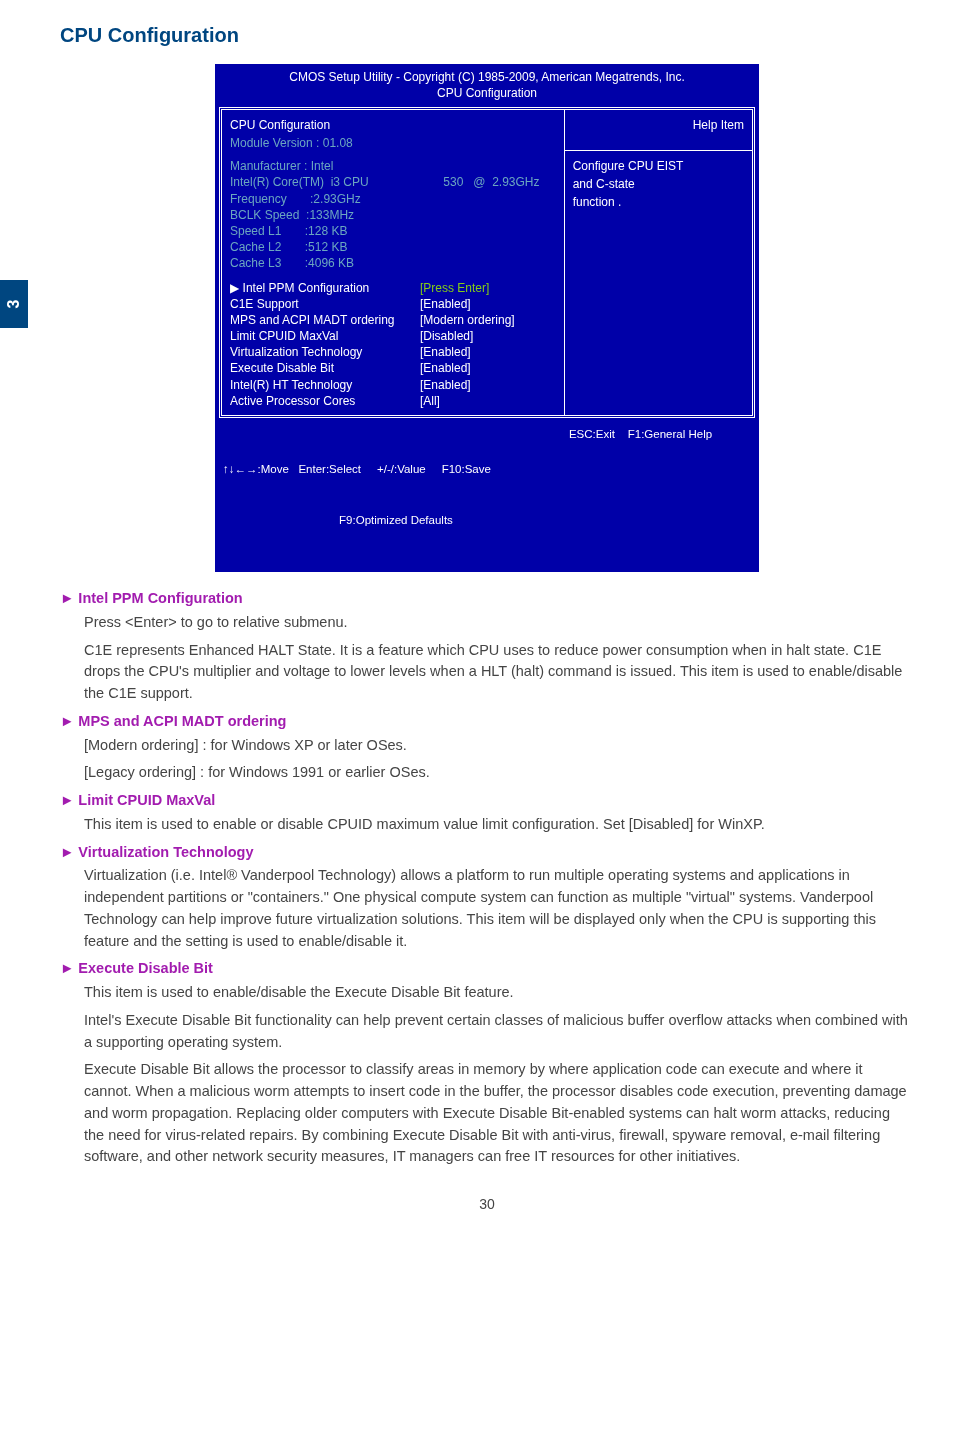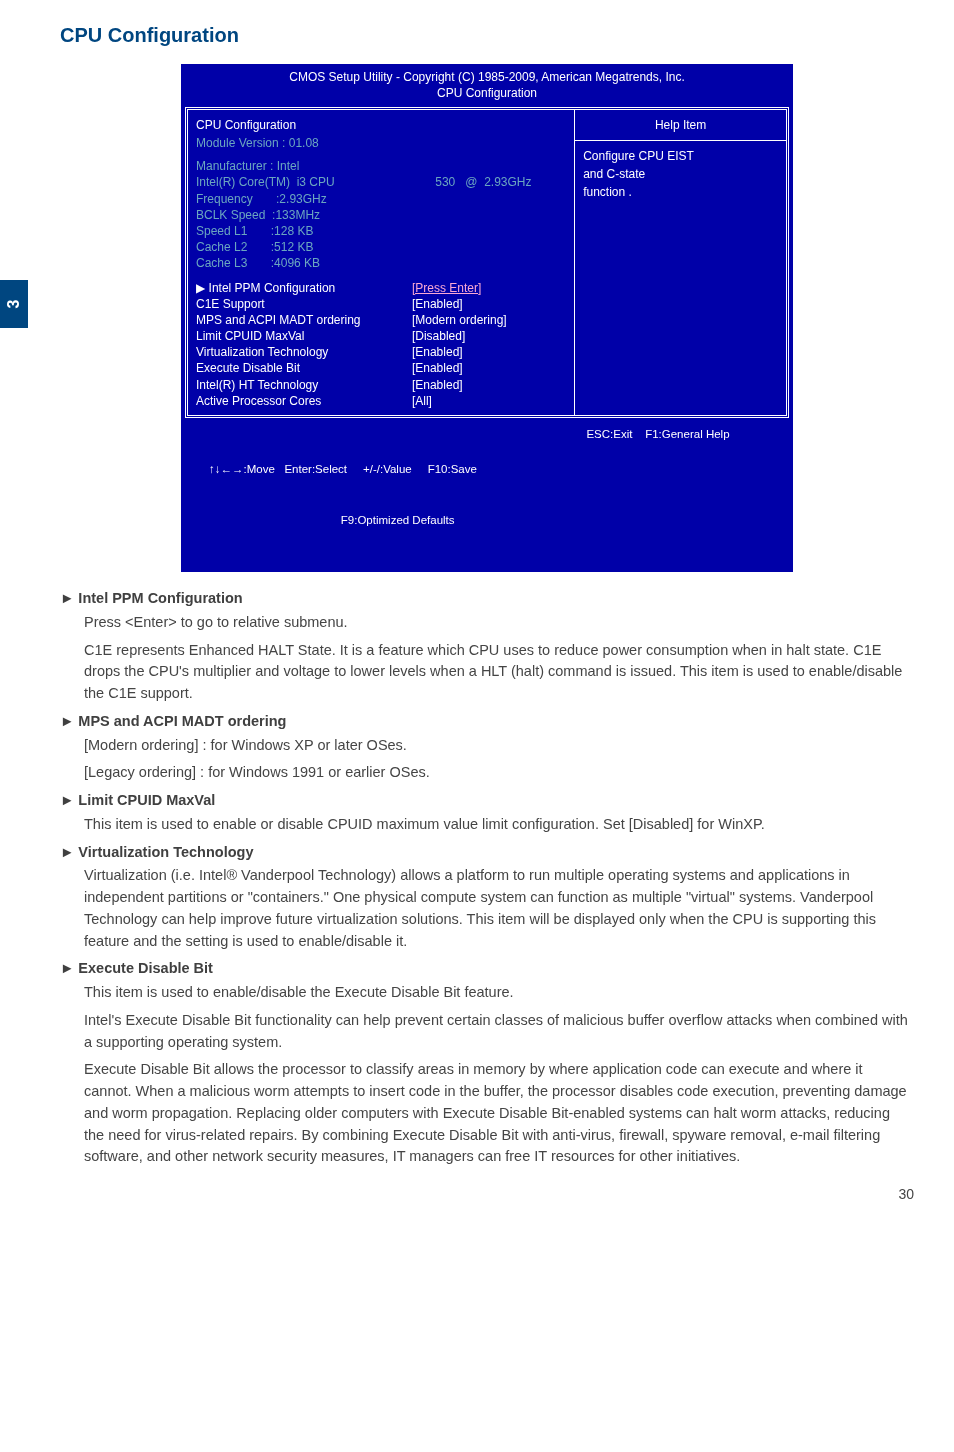--- a/index.html
+++ b/index.html
@@ -33,57 +33,57 @@
   color: #004680;
   font-size: 20px;
   font-weight: bold;
   margin-bottom: 14px;
 }
 .bios-box {
   background: #0000a8;
   color: #fff;
   font-family: Arial, sans-serif;
   font-size: 12px;
-  width: 612px;
+  width: 544px;
   margin: 0 auto 16px auto;
 }
 .bios-header { text-align: center; padding: 6px 4px 2px; line-height: 1.3; }
 .bios-body { display: flex; border: 3px double #fff; margin: 4px; }
 .bios-left {
   flex: 1.9;
   border-right: 1px solid #fff;
   padding: 6px 8px;
 }
 .bios-right {
   flex: 1;
   padding: 6px 8px;
 }
 .bios-row { display: flex; line-height: 1.35; }
 .bios-row .lbl { flex: 1.4; white-space: pre; }
 .bios-row .val { flex: 1; white-space: pre; }
 .dk { color: #6ba6c0; }
-.hl { color: #f9a8d4; text-decoration: underline; }
-.help-title { text-align: center; margin-bottom: 6px; }
+.hl { color: #84cc16; }
+.help-title { text-align: right; margin-bottom: 16px; }
 .bios-footer { padding: 4px 8px 8px; font-size: 11.5px; white-space: pre; text-align: left; display: flex; }
-.bios-footer .fl { flex: 1.9; margin-left: 20px; }
+.bios-footer .fl { flex: 1.9; }
 .bios-footer .fr { flex: 1; }
 .section { margin-bottom: 6px; }
 .section-head {
-  color: #404040;
+  color: #a21caf;
   font-weight: bold;
   font-size: 14.5px;
   margin-bottom: 2px;
 }
 .section-head .arrow { margin-right: 4px; }
 .section-body {
   color: #454545;
   padding-left: 24px;
   margin-bottom: 6px;
 }
-.footer-page { text-align: right; font-size: 14px; margin-top: 16px; color: #444; }
+.footer-page { text-align: center; font-size: 14px; margin-top: 26px; color: #444; }
 </style>
 </head>
 <body>
 
 <div class="side-tab">
     <span>3</span>
   </div>
 
 <h1 class="page-title">CPU Configuration</h1>
 

